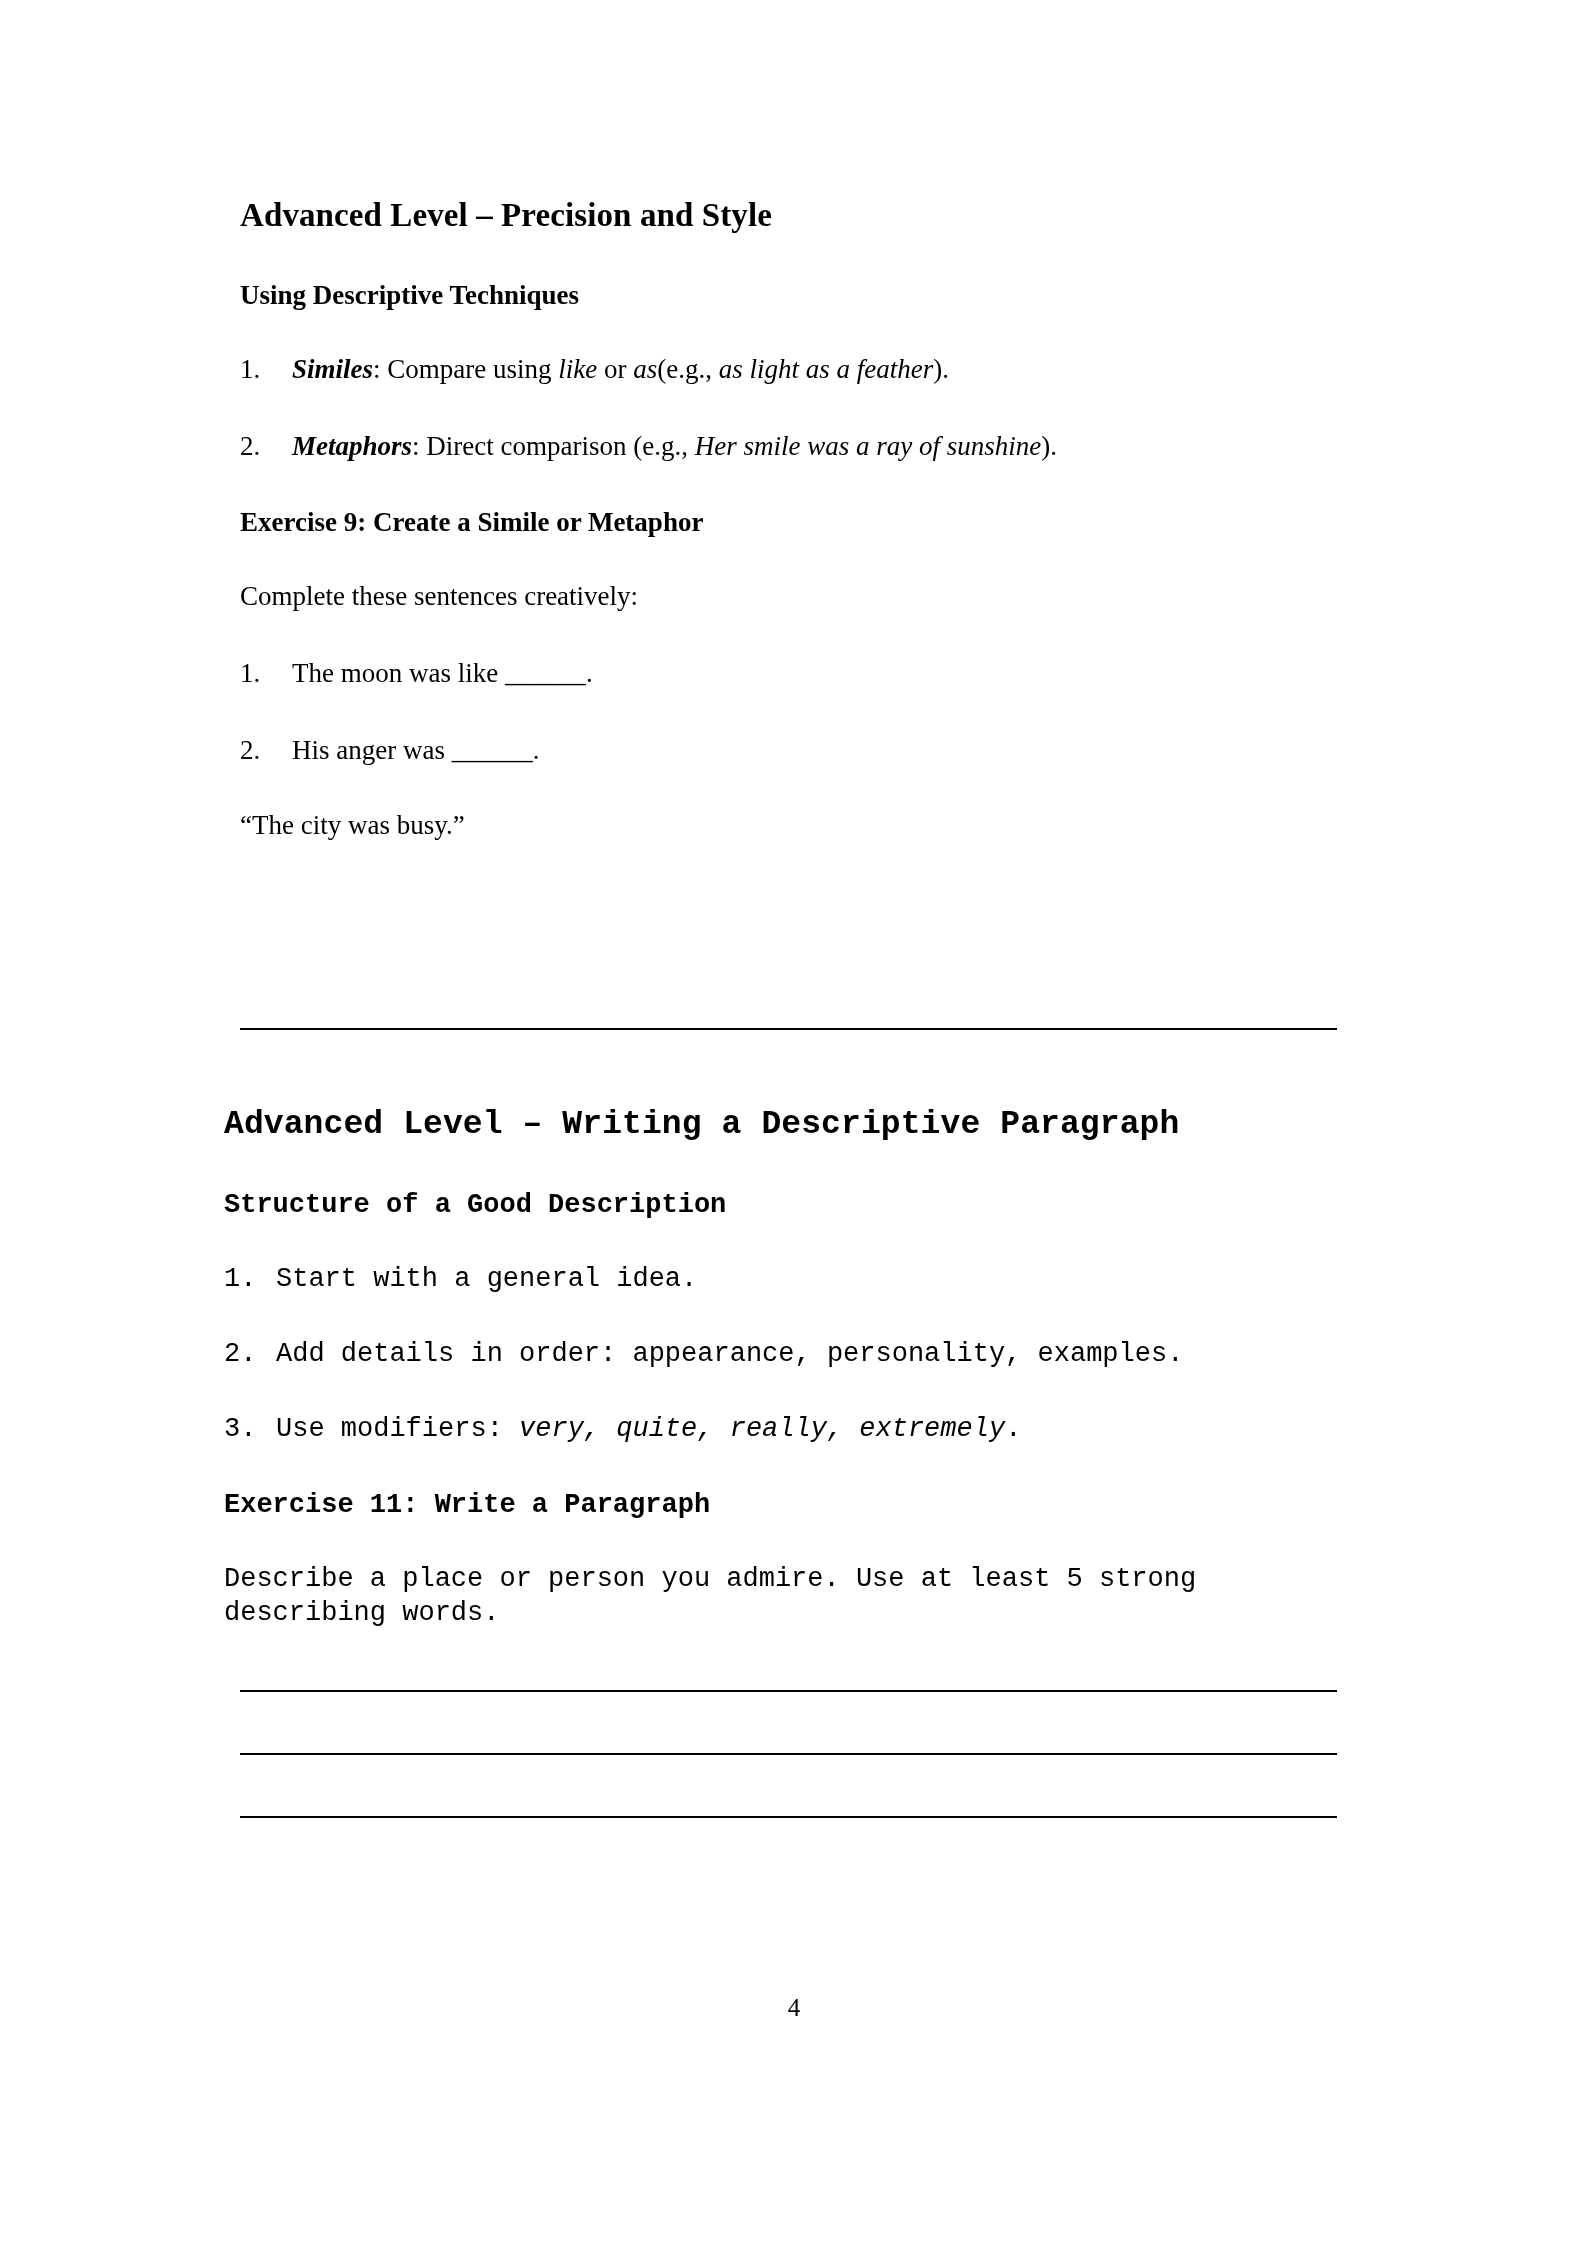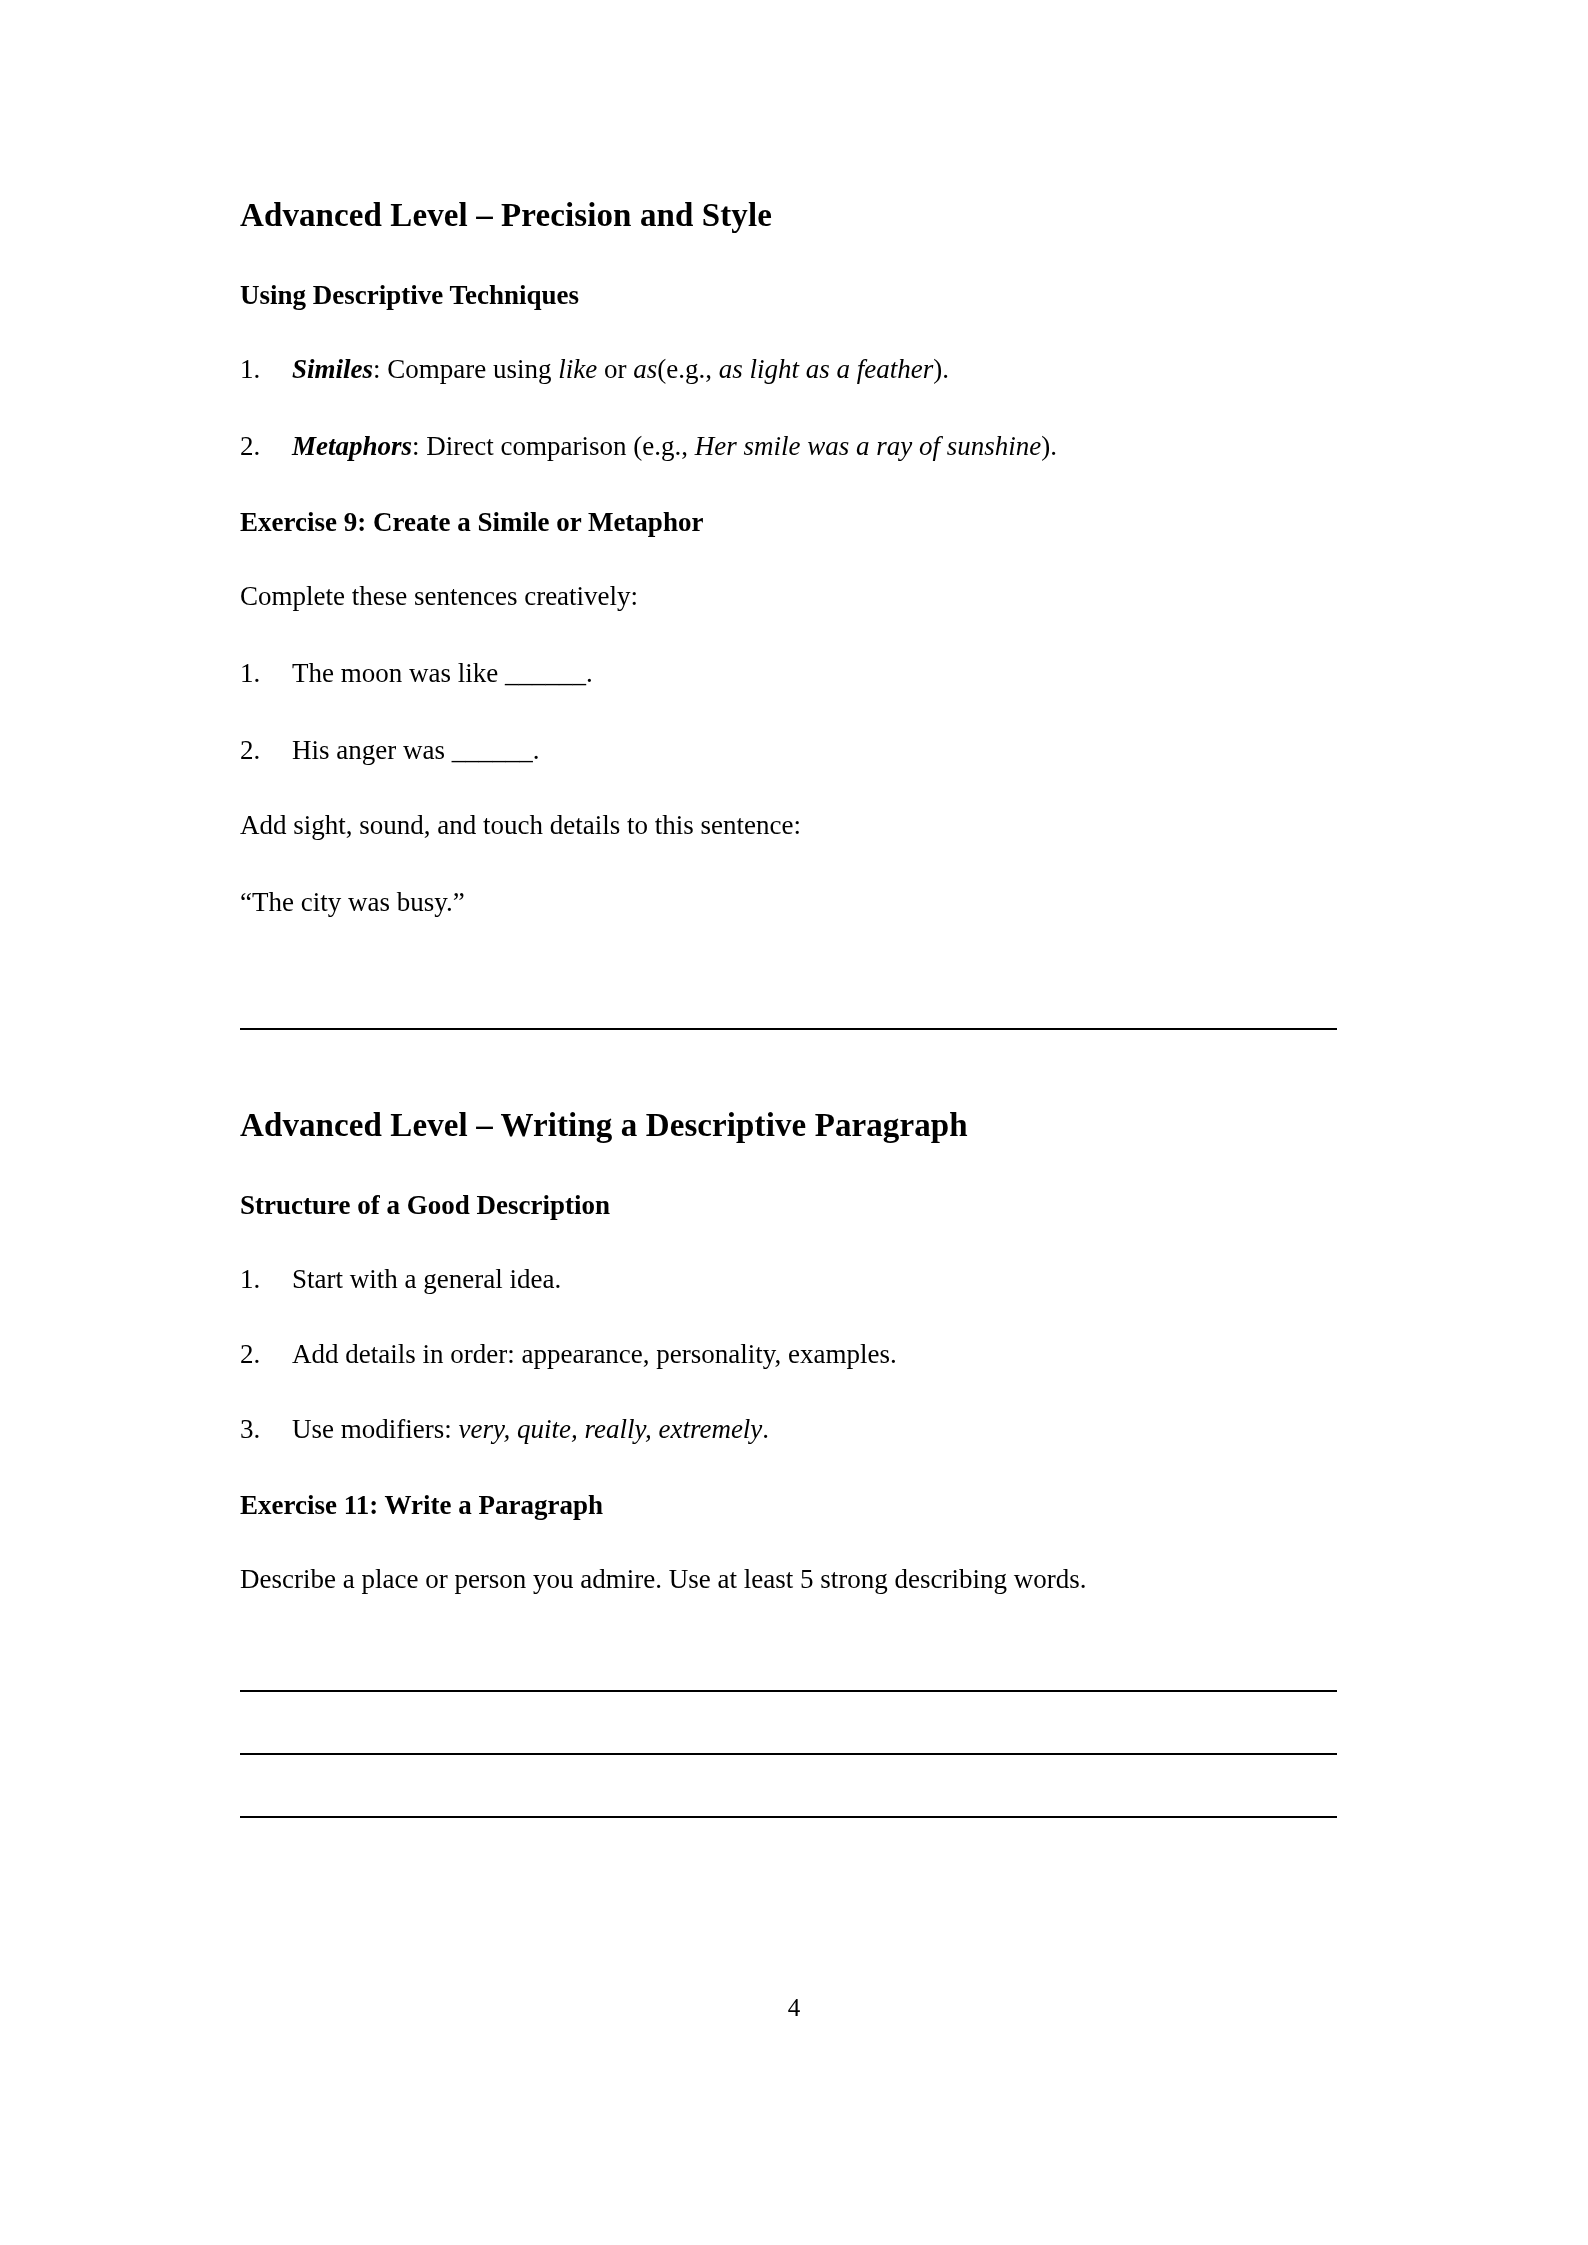--- a/index.html
+++ b/index.html
@@ -101,21 +101,21 @@
   .page-number {
     position: absolute;
     left: 0;
     top: 1994px;
     width: 1588px;
     text-align: center;
     font-size: 25px;
   }
 
   .blank { letter-spacing: 0px; }
-  .section-two { position: absolute; left: 240px; top: 1106px; width: 1108px; }
+  .section-two { position: absolute; left: 224px; top: 1106px; width: 1108px; font-family: Liberation Mono, monospace; }
 </style>
 </head>
 <body>
 
 <div class="page">
 
   <div class="content">
 
     <h1 class="section-title">Advanced Level – Precision and Style</h1>
 
@@ -137,21 +137,20 @@
     <ol class="numlist">
       <li>
         <span>The moon was like </span><span class="blank">______</span><span>.</span>
       </li>
       <li>
         <span>His anger was </span><span class="blank">______</span><span>.</span>
       </li>
     </ol>
 
 
-    <p class="para">Add sight, sound, and touch details to this sentence:</p>
 
     <p class="para quote">“The city was busy.”</p>
   </div>
 
   <div class="divider"></div>
 
   <div class="section-two">
 
     <h1 class="section-title">Advanced Level – Writing a Descriptive Paragraph</h1>
 

